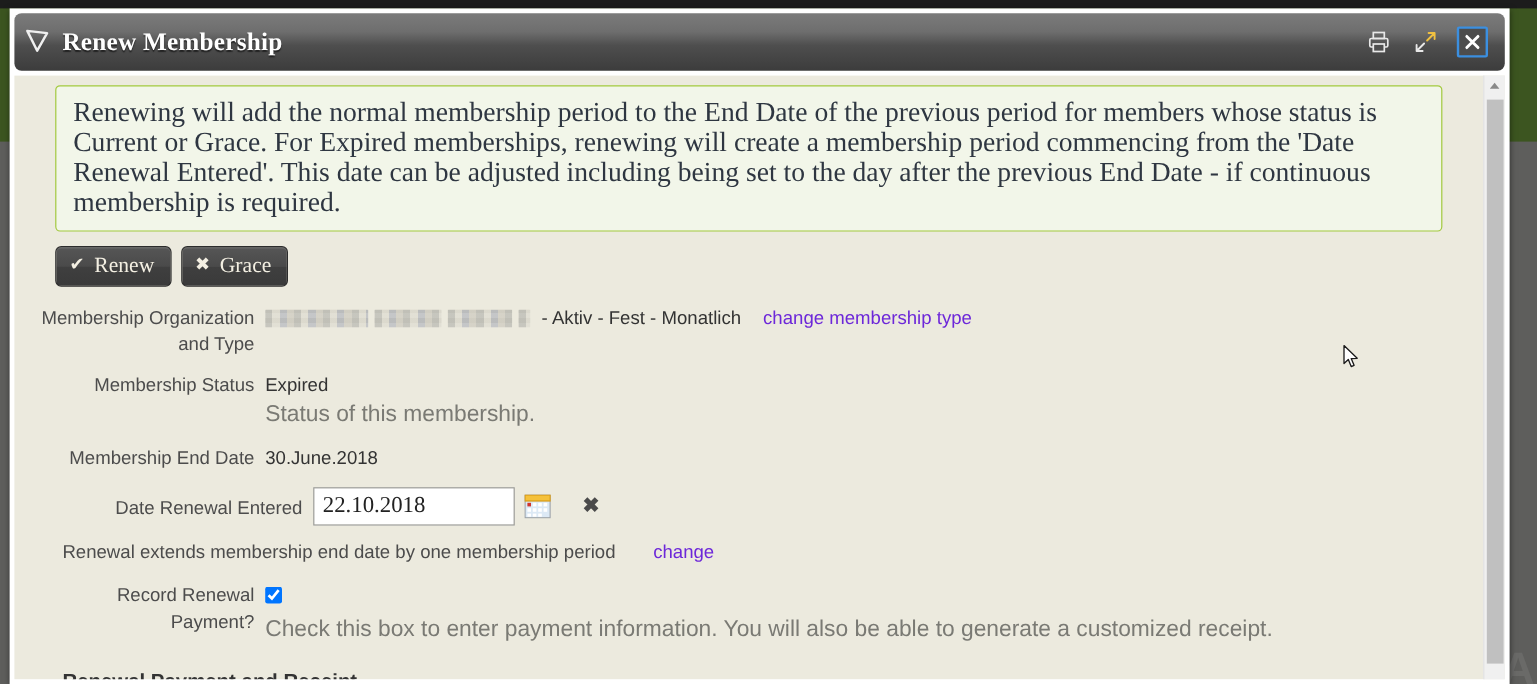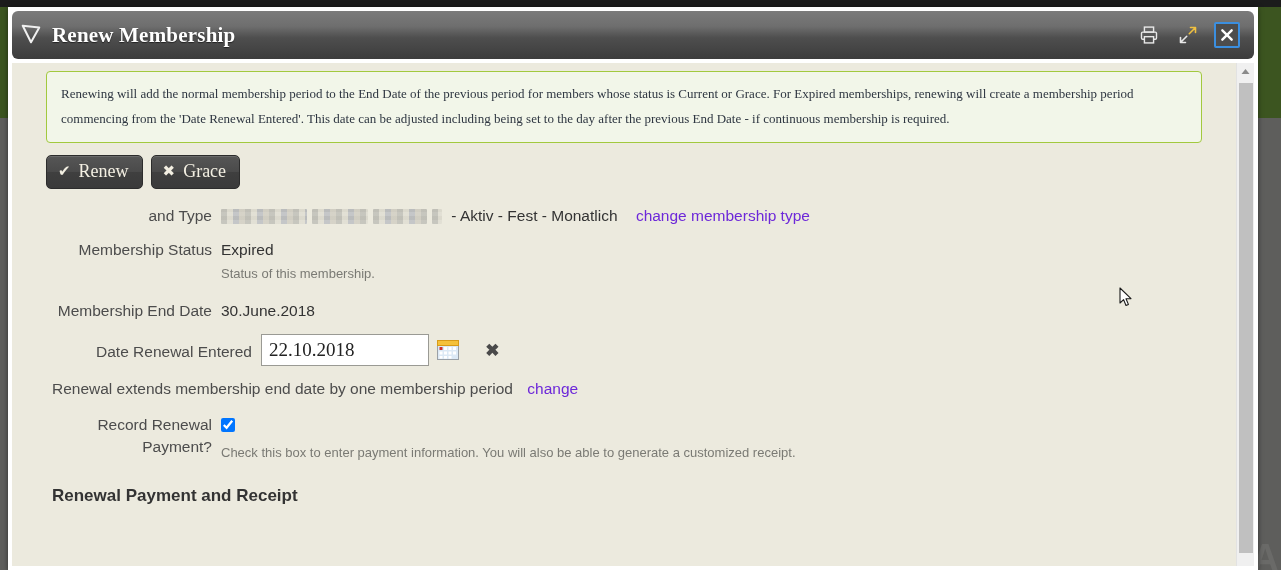--- a/index.html
+++ b/index.html
@@ -141,21 +141,21 @@
   }
 
   
   #info-box {
     margin: 8px 30px 0 34px;
     border: 1px solid #a2c93e;
     border-radius: 4px;
     background: #f2f6e9;
     padding: 9px 14px 11px 14px;
     font-family: "Liberation Serif", serif;
-    font-size: 13px;
+    font-size: 23px;
     line-height: 25px;
     color: #2e3641;
   }
 
   
   #action-bar {
     margin: 12px 0 0 34px;
     display: flex;
     gap: 8px;
   }
@@ -197,21 +197,21 @@
   .row-value {
     flex: 1 1 auto;
     padding-left: 9px;
     font-size: 15.5px;
     line-height: 22px;
     color: #333333;
     padding-top: 2px;
     min-width: 0;
   }
   .hint {
-    font-size: 13px;
+    font-size: 19px;
     color: #7a7a74;
     line-height: 19px;
   }
   .link {
     color: #6d28d9;
     cursor: pointer;
     font-size: 15.5px;
   }
 
   
@@ -271,21 +271,21 @@
     font-weight: bold;
     cursor: pointer;
     line-height: 1;
   }
 
   #period-note {
     margin: 14px 0 0 40px;
     font-size: 15.5px;
     color: #4c4c4c;
   }
-  #period-note .link { margin-left: 10px; }
+  #period-note .link { margin-left: 27px; }
 
   #checkbox-row { margin-top: 14px; }
   #record-payment-checkbox {
     width: 14px;
     height: 14px;
     margin: 0;
     vertical-align: -2px;
     cursor: pointer;
   }
   .label-two-line { line-height: 22px; }
@@ -389,20 +389,21 @@
         <div class="btn">
           <span class="gi">✖</span>
           <span>Grace</span>
         </div>
       </div>
 
       <div id="form">
 
         <div class="row">
           <div class="row-label label-two-line">
+            <div>Membership Organization</div>
             <div>and Type</div>
           </div>
           <div class="row-value">
             <span>
               <span class="redacted w1"></span><span class="redacted w2"></span><span class="redacted w3"></span><span class="redacted w4"></span>
             </span>
             <span>-</span>
             <span>Aktiv - Fest - Monatlich</span>
             <span class="link" style="margin-left:14px;">change membership type</span>
           </div>

